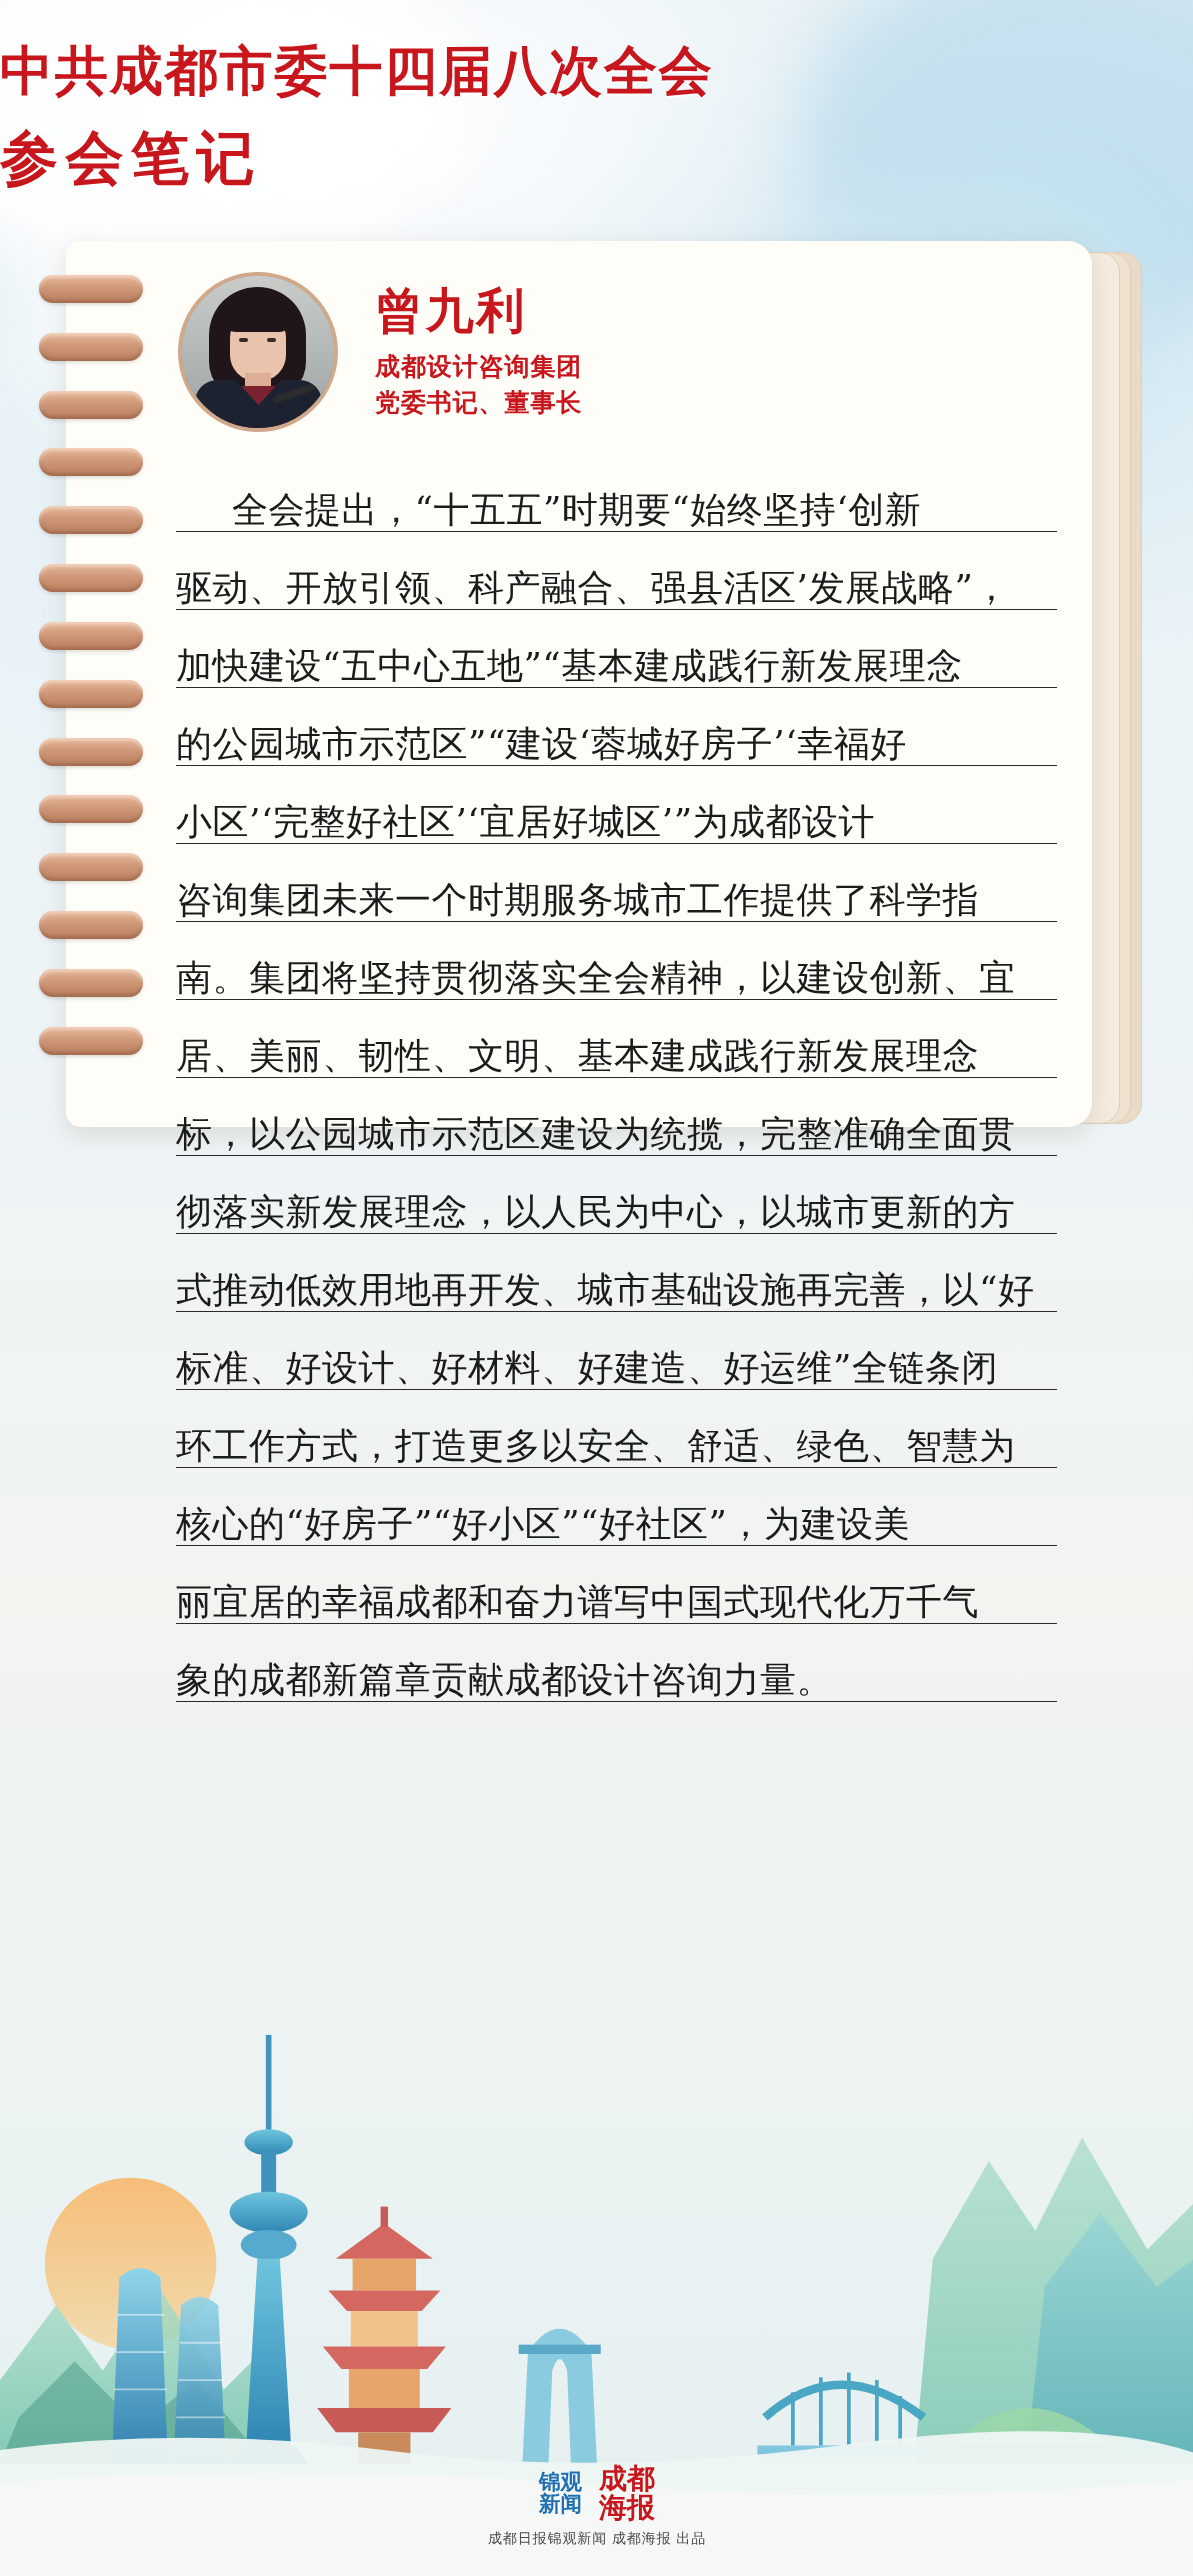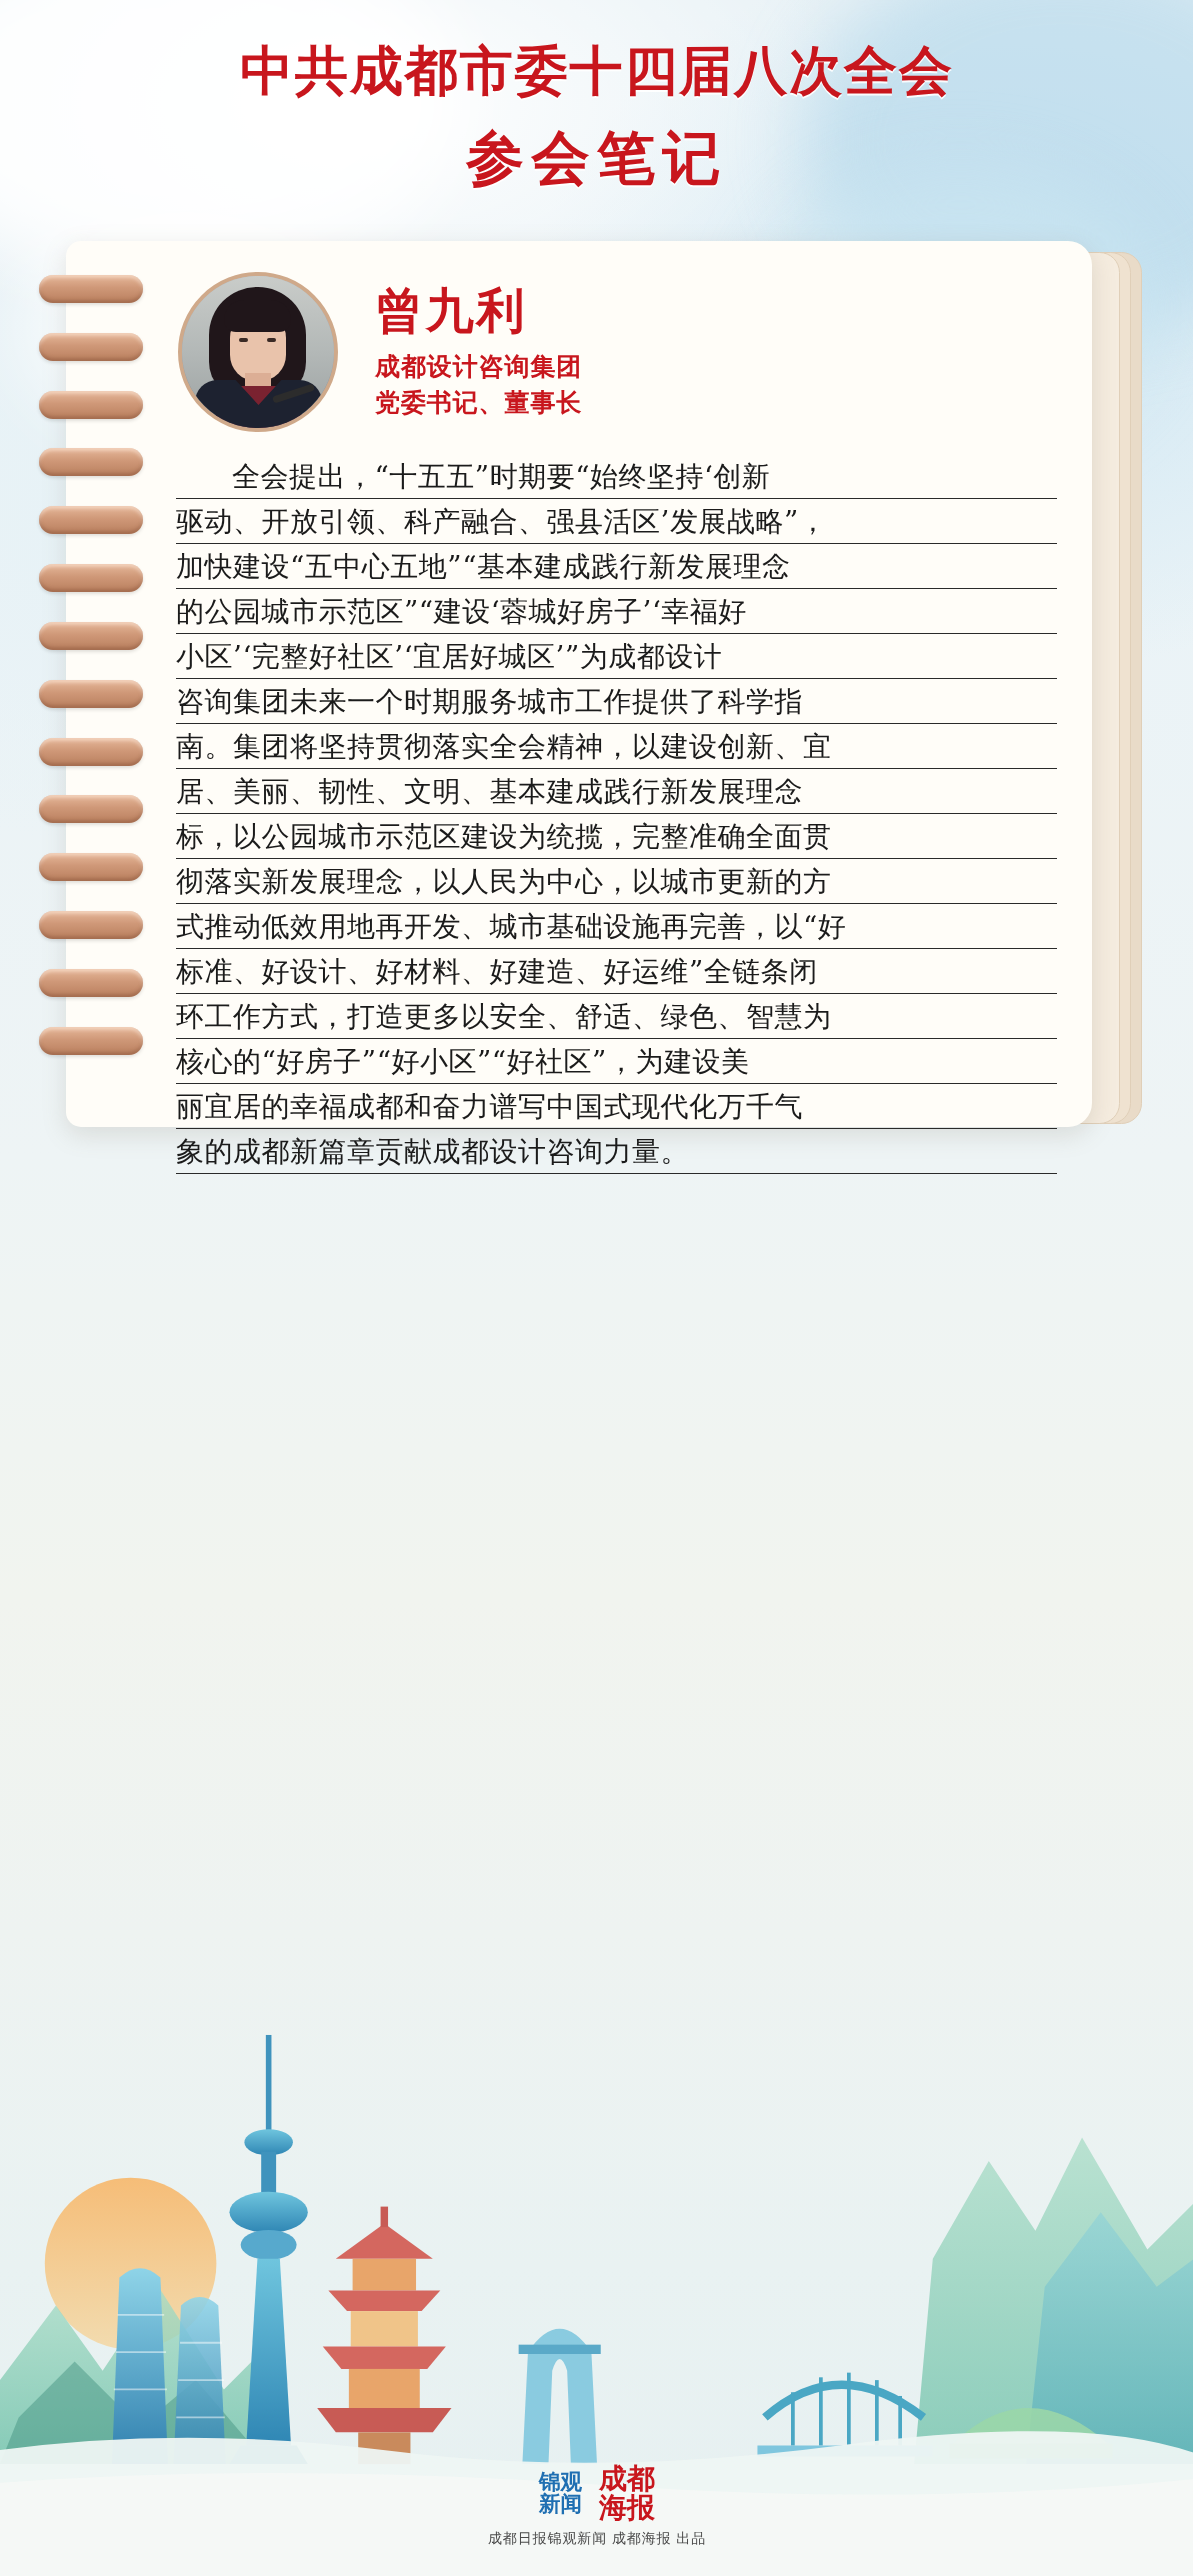--- a/index.html
+++ b/index.html
@@ -27,21 +27,20 @@
   }
   .wash.a { left: -112px; top: -75px; width: 578px; height: 354px; background: rgba(255,255,255,0.85); }
   .wash.b { right: -131px; top: -56px; width: 522px; height: 392px; background: rgba(175,214,233,0.55); }
   .wash.c { right: 37px; top: 168px; width: 392px; height: 280px; background: rgba(206,232,242,0.55); }
   .wash.d { left: 18.7px; top: 205px; width: 336px; height: 242px; background: rgba(255,255,255,0.6); }
 
   
   header {
     position: absolute;
     top: 41px; left: 0; right: 0;
-    text-align: center;
     z-index: 6;
   }
   .title-main {
     font-family: "DejaVu Serif", "Liberation Serif", serif;
     font-size: 53px;
     font-weight: bold;
     letter-spacing: 1.9px;
     color: #c8161d;
     text-shadow: 0 1.9px 0 rgba(255,255,255,0.9);
     line-height: 1.1;
@@ -169,25 +168,26 @@
   .note-body {
     position: absolute;
     left: 110px;
     top: 213px;
     width: 881px;
   }
   .note-line {
     height: 45px;
     line-height: 45px;
     font-family: "DejaVu Serif", "Liberation Serif", serif;
-    font-size: 28px;
+    font-size: 36px;
     color: #1b1b1b;
     letter-spacing: 0.5px;
     border-bottom: 1.4px solid #2a2a2a;
     white-space: nowrap;
+    margin-top: 33px;
   }
   .note-line.indent { text-indent: 56px; }
   .note-line.last { border-bottom: 1.4px solid #2a2a2a; }
 
   
   .skyline { position: absolute; left: 0; bottom: 0; width: 1194px; height: 597px; z-index: 3; }
 
   
   .footer {
     position: absolute;

